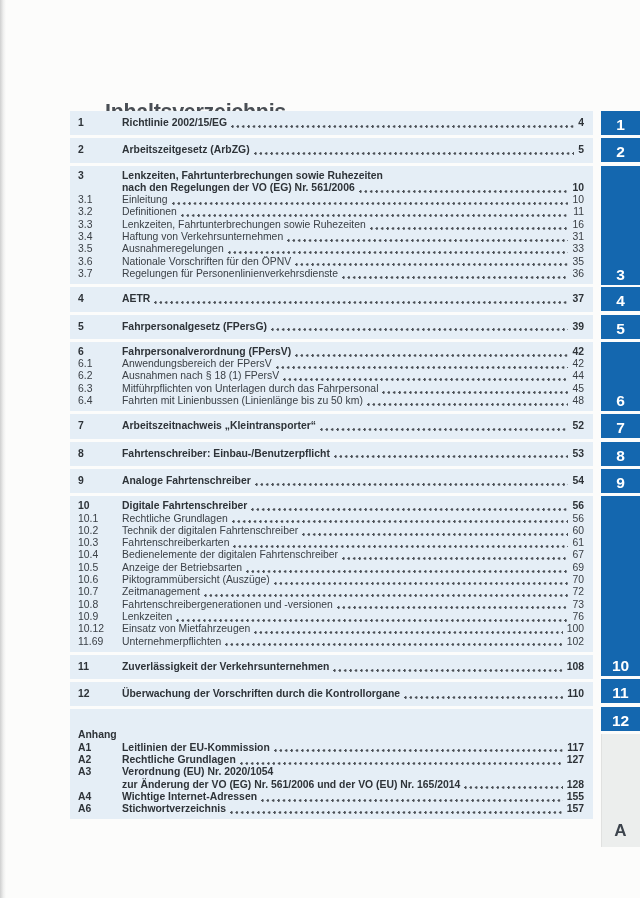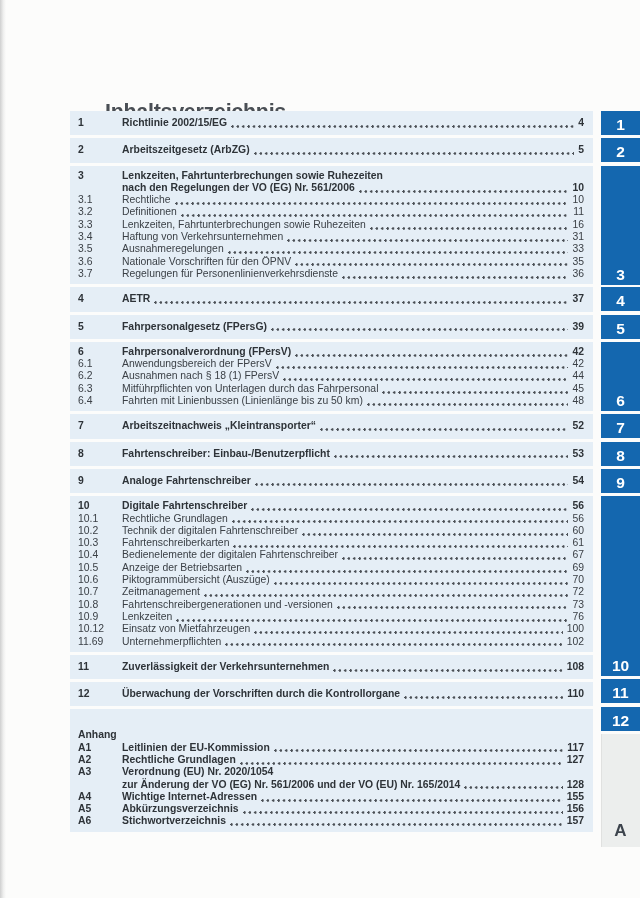--- a/index.html
+++ b/index.html
@@ -114,21 +114,21 @@
               <span class="t">nach den Regelungen der VO (EG) Nr. 561/2006</span>
               <span class="leader"></span>
               <span class="pagenum">10</span>
             </div>
           </div>
         </div>
         <div class="row">
           <span class="num">3.1</span>
           <div class="body">
             <div class="line">
-              <span class="t">Rechtliche</span>
+              <span class="t">Einleitung</span>
               <span class="leader"></span>
               <span class="pagenum">10</span>
             </div>
           </div>
         </div>
         <div class="row">
           <span class="num">3.2</span>
           <div class="body">
             <div class="line">
               <span class="t">Definitionen</span>
@@ -483,30 +483,20 @@
             </div>
           </div>
         </div>
         <div class="row bold">
           <span class="num">A4</span>
           <div class="body">
             <div class="line">
               <span class="t">Wichtige Internet-Adressen</span>
               <span class="leader"></span>
               <span class="pagenum">155</span>
-            </div>
-          </div>
-        </div>
-        <div class="row bold">
-          <span class="num">A5</span>
-          <div class="body">
-            <div class="line">
-              <span class="t">Abkürzungsverzeichnis</span>
-              <span class="leader"></span>
-              <span class="pagenum">156</span>
             </div>
           </div>
         </div>
         <div class="row bold">
           <span class="num">A6</span>
           <div class="body">
             <div class="line">
               <span class="t">Stichwortverzeichnis</span>
               <span class="leader"></span>
               <span class="pagenum">157</span>

